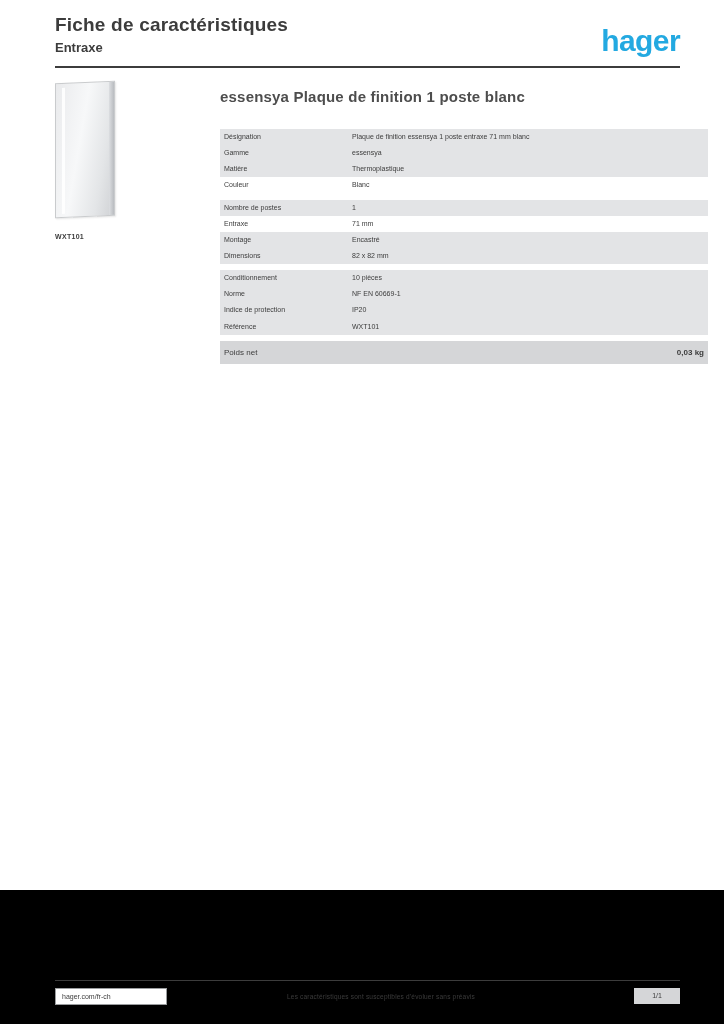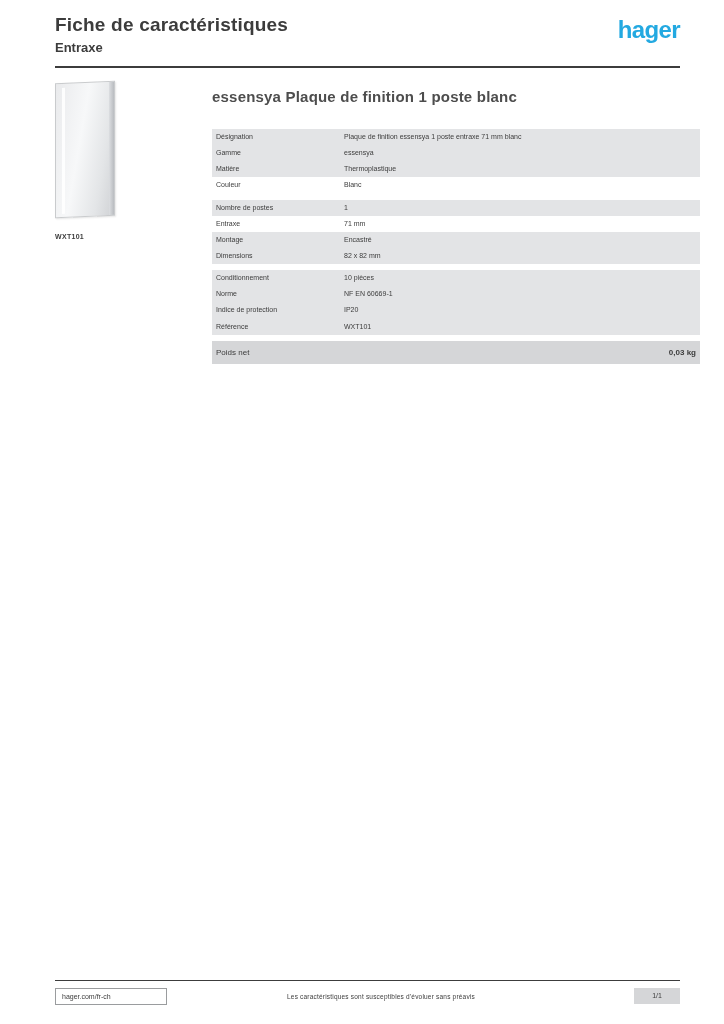--- a/index.html
+++ b/index.html
@@ -9,21 +9,21 @@
   }
   body {
     width: 724px;
     height: 1024px;
     font-family: "Liberation Sans", sans-serif;
     overflow: hidden;
   }
   .page {
     position: relative;
     width: 724px;
-    height: 1024px;
+    height: 890px;
     background: #ffffff;
     box-sizing: border-box;
   }
 
   
   .header {
     position: absolute;
     left: 55px;
     top: 14px;
     right: 44px;
@@ -44,22 +44,22 @@
     left: 0;
     top: 26px;
     font-size: 13px;
     font-weight: bold;
     color: #3c3c3c;
     white-space: nowrap;
   }
   .brand-logo {
     position: absolute;
     right: 0;
-    top: 4px;
-    font-size: 24px;
+    top: 12px;
+    font-size: 30px;
     font-weight: bold;
     color: #23a9e1;
     letter-spacing: -0.6px;
     line-height: 1;
     text-align: center;
   }
   .header-rule {
     position: absolute;
     left: 55px;
     top: 66px;
@@ -106,21 +106,21 @@
     margin-top: 16px;
     font-size: 7px;
     font-weight: bold;
     color: #3c3c3c;
     letter-spacing: 0.3px;
   }
 
   
   .content {
     position: absolute;
-    left: 212px;
+    left: 220px;
     top: 88px;
     width: 472px;
   }
   .content-title {
     font-size: 15px;
     font-weight: bold;
     color: #4d4d4d;
     letter-spacing: 0.2px;
     margin: 0 0 24px 0;
   }

